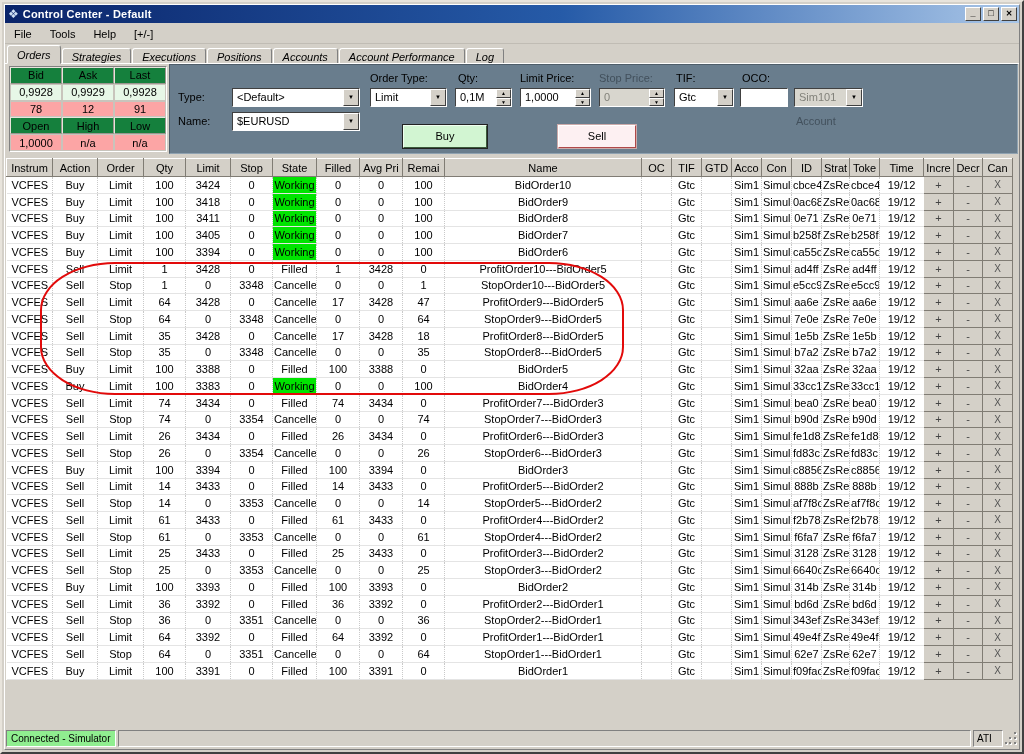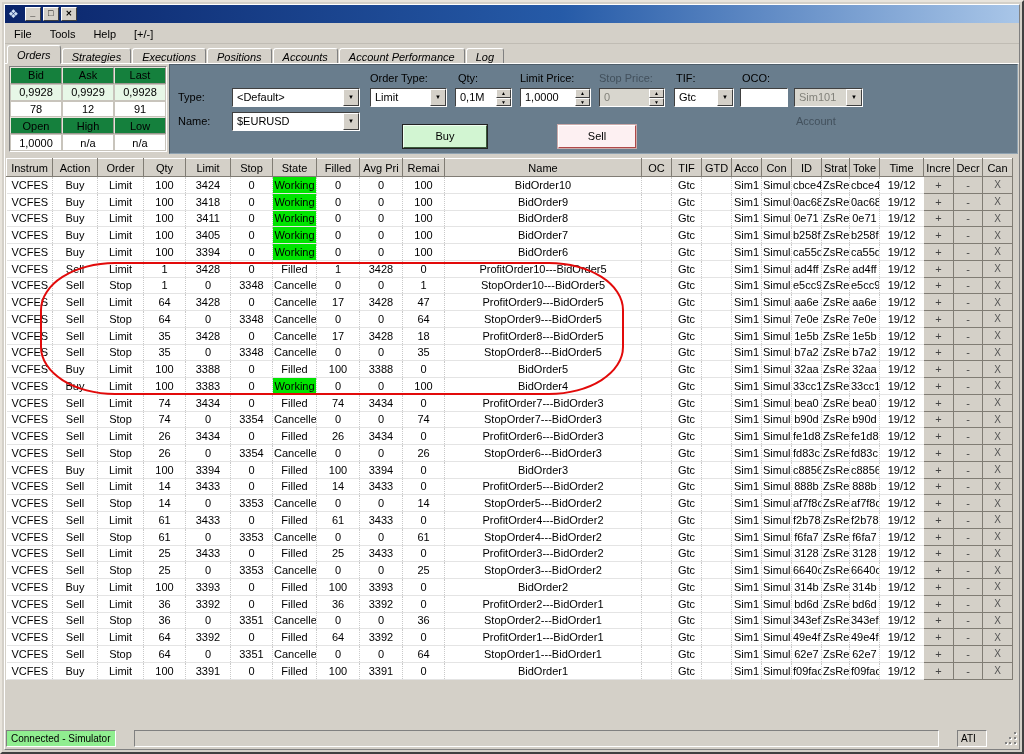--- a/index.html
+++ b/index.html
@@ -33,21 +33,21 @@
          padding:2px 9px 2px 9px; height:16px; margin-right:1px; }
   .tab.active { height:19px; padding-top:3px; position:relative; z-index:3; border-bottom-color:#d4d0c8; }
   .content-top-line { position:absolute; left:3px; top:61px; right:3px; height:1px; background:#fff; }
 
   
   .quote-panel { position:absolute; left:7px; top:64px; width:158px; height:86px;
                  border:1px solid; border-color:#808080 #fff #fff #808080; background:#d4d0c8;
                  display:grid; grid-template-columns:1fr 1fr 1fr; grid-auto-rows:1fr; }
   .q-cell { display:flex; align-items:center; justify-content:center; border:1px solid #c8c4bc; font-size:11px; }
   .q-head { background:#15803d; border-color:#e8e4dc #9a968e #9a968e #e8e4dc; }
-  .q-val  { background:#ffffff; }
+  .q-val  { background:#fca5a5; }
   .q-val.tint { background:#e7f7e7; }
 
   
   .form-panel { position:absolute; left:167px; top:62px; width:849px; height:90px;
                 background:#697d8d; border:1px solid; border-color:#4e5d69 #8fa2b1 #8fa2b1 #4e5d69; }
   .f-label { position:absolute; font-size:11px; color:#000; white-space:nowrap; }
   .f-label.dim { color:#42505c; }
   .combo, .spin, .txt { position:absolute; height:19px; background:#fff;
                         border:1px solid; border-color:#404040 #fff #fff #404040; display:flex; }
   .combo .val, .spin .val, .txt .val { flex:1; padding:2px 3px 0 4px; white-space:nowrap; overflow:hidden; font-size:11px; }
@@ -76,37 +76,38 @@
   table.orders td.btn-cell { background:#d4d0c8; border:1px solid; border-color:#fff #807c74 #807c74 #fff;
                              color:#444; }
   table.orders td.btn-cell.cancel { font-size:10px; color:#555; }
 
   
   .annotation-ellipse { position:absolute; left:38px; top:260px; width:584px; height:133px;
                         border:2px solid #e20a0a; border-radius:75px / 48px; pointer-events:none; z-index:5; }
 
   
   .statusbar { position:absolute; left:3px; right:3px; bottom:3px; height:21px;
-               display:flex; align-items:center; gap:18px; padding:1px 1px 2px 1px; }
+               display:flex; align-items:center; gap:2px; padding:1px 1px 2px 1px; }
   .status-badge { height:17px; padding:2px 4px 0 4px; background:#90ee90; font-size:10px;
                   border:1px solid; border-color:#808080 #fff #fff #808080; white-space:nowrap; }
   .status-spacer { flex:1; height:17px; border:1px solid; border-color:#808080 #fff #fff #808080; }
   .status-ati { height:17px; width:30px; padding:2px 0 0 3px; font-size:10px;
                 border:1px solid; border-color:#808080 #fff #fff #808080; }
   .grip { width:13px; height:17px; position:relative; }
   .grip span { position:absolute; width:2px; height:2px; background:#808080; box-shadow:1px 1px 0 #fff; }
 </style>
 </head>
 <body>
 
 <div class="window">
   <div class="window-inner-edge"></div>
 
   <div class="titlebar">
     <span class="app-icon">❖</span>
+    <span class="title-text">Control Center - Default</span>
     <span class="win-btn">_</span>
     <span class="win-btn">□</span>
     <span class="win-btn close">✕</span>
   </div>
 
   <div class="menubar">
     <span class="menu-item">File</span>
     <span class="menu-item">Tools</span>
     <span class="menu-item">Help</span>
     <span class="menu-item">[+/-]</span>

